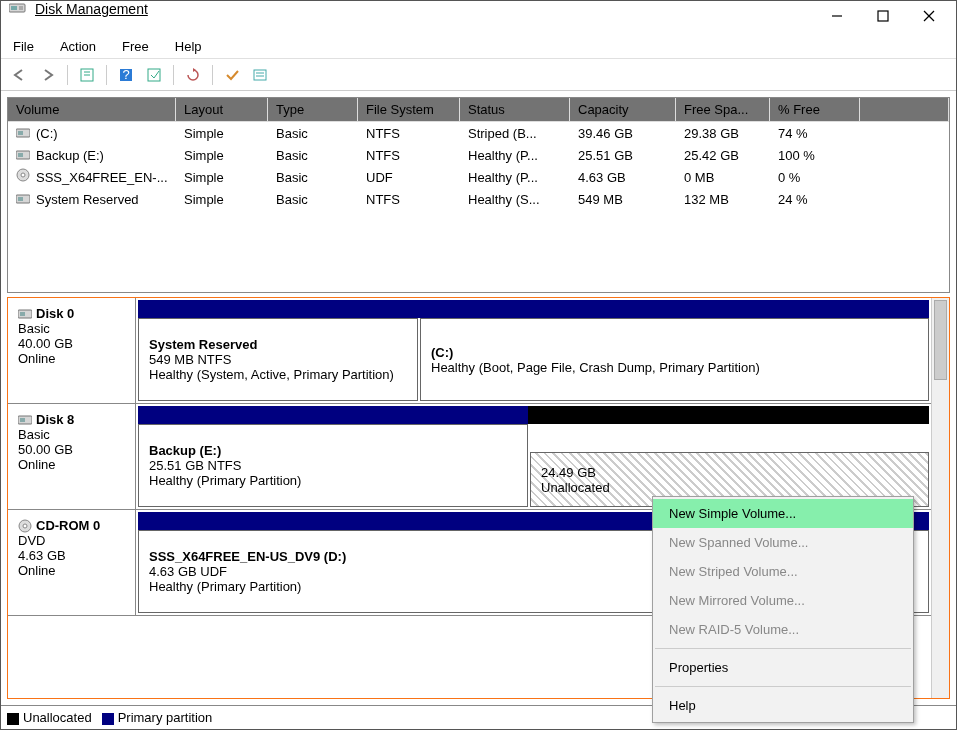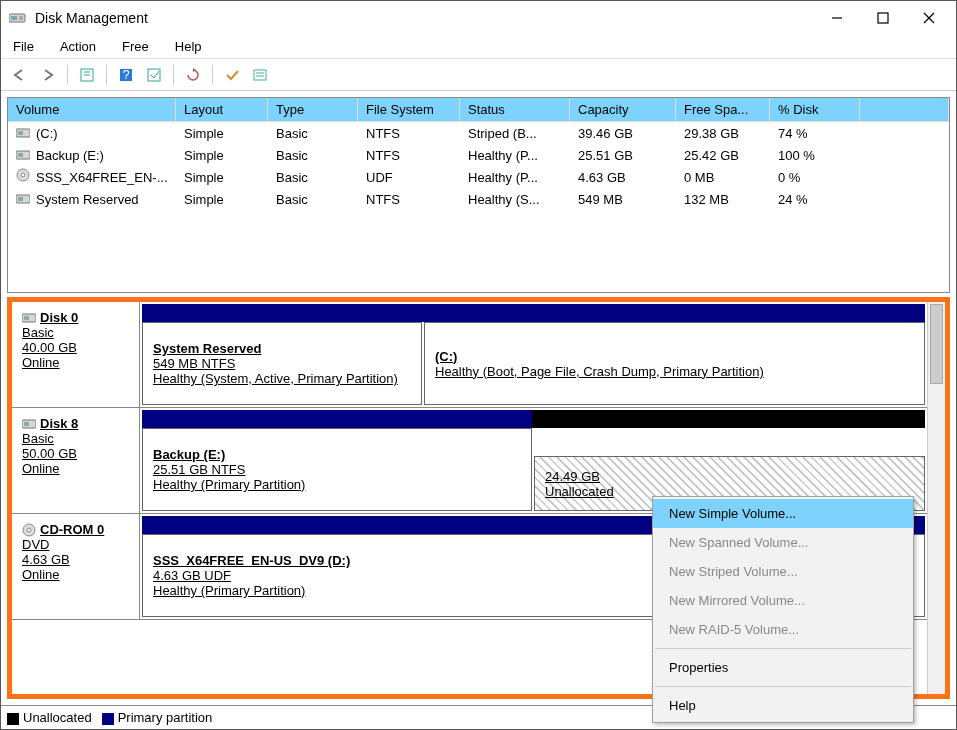--- a/index.html
+++ b/index.html
@@ -1,55 +1,55 @@
 <!DOCTYPE html>
 <html><head>
 <meta charset="utf-8">
 <style>
 * { box-sizing: border-box; font-family: 'Segoe UI', Tahoma, sans-serif; font-size: 13px; }
 body { margin: 0; background: #fff; width: 957px; height: 730px; overflow: hidden; }
 .window { border: 1px solid #555; width: 957px; height: 730px; display: flex; flex-direction: column; background: #fff; }
-.titlebar { display: flex; align-items: center; height: 34px; padding: 15px 4px; }
+.titlebar { display: flex; align-items: flex-start; height: 34px; padding: 0 4px; text-decoration: underline; }
 .titlebar .app-icon { width: 18px; height: 14px; margin: 0 8px 0 4px; }
 .titlebar .title { flex: 1; font-size: 14px; }
 .winbtns { display: flex; }
 .winbtn { width: 46px; height: 30px; display: flex; align-items: center; justify-content: center; }
 .menubar { display: flex; padding: 2px 8px; gap: 18px; height: 24px; align-items: center; border-bottom: 1px solid #e0e0e0; }
 .menubar span { padding: 2px 4px; }
 .toolbar { display: flex; align-items: center; padding: 4px 8px; gap: 6px; border-bottom: 1px solid #ccc; height: 32px; }
 .tbtn { width: 22px; height: 22px; display: flex; align-items: center; justify-content: center; }
 .tsep { width: 1px; height: 20px; background: #ccc; margin: 0 2px; }
 .content { flex: 1; display: flex; flex-direction: column; padding: 6px; gap: 4px; min-height: 0; }
 .volumes { border: 1px solid #888; height: 196px; overflow: hidden; }
 .vol-header { display: flex; background: #fff; border-bottom: 1px solid #ddd; }
 .vol-header div, .vol-row div { padding: 4px 8px; overflow: hidden; text-overflow: ellipsis; white-space: nowrap; }
-.vol-header div { border-right: 1px solid #ddd; background: #7dd3fc; }
+.vol-header div { border-right: 1px solid #ddd; background: #737373; }
 .vol-body { }
 .vol-row { display: flex; align-items: center; height: 22px; }
 .vol-icon { width: 16px; height: 12px; margin-right: 4px; display: inline-flex; align-items: center; }
 .c0{width:168px}.c1{width:92px}.c2{width:90px}.c3{width:102px}.c4{width:110px}.c5{width:106px}.c6{width:94px}.c7{width:90px}.c8{flex:1}
-.graphical { border: 5px solid #f97316; display: flex; min-height: 0; flex: 1; position: relative; text-decoration: underline; }
+.graphical { border: 1px solid #f97316; display: flex; min-height: 0; flex: 1; position: relative; }
 .gscroll { width: 18px; background: #f0f0f0; border-left: 1px solid #ccc; position: relative; }
 .gscroll .thumb { position: absolute; left: 2px; right: 2px; top: 2px; height: 80px; background: #ccc; border: 1px solid #aaa; }
 .disks { flex: 1; display: flex; flex-direction: column; }
 .disk { display: flex; border-bottom: 1px solid #888; min-height: 106px; }
 .disk-info { width: 128px; padding: 8px 10px; border-right: 1px solid #888; }
 .disk-info .nm { font-weight: bold; display: flex; align-items: center; gap: 4px; }
 .disk-parts { flex: 1; display: flex; flex-direction: column; padding: 2px; gap: 0; }
 .stripe { height: 18px; background: #000080; display: flex; }
 .parts-row { flex: 1; display: flex; gap: 2px; padding-top: 0; }
 .part { border: 1px solid #666; padding: 8px 10px; display: flex; flex-direction: column; justify-content: center; overflow: hidden; }
 .part .pname { font-weight: bold; white-space: nowrap; }
 .part .pline { white-space: nowrap; overflow: hidden; text-overflow: ellipsis; }
 .unalloc { background-image: repeating-linear-gradient(45deg,#fff,#fff 4px,#ccc 4px,#ccc 6px); margin-top: 28px; }
 .legend { display: flex; gap: 10px; align-items: center; padding: 4px 6px; height: 24px; border-top: 1px solid #888; }
 .swatch { width: 12px; height: 12px; display: inline-block; margin-right: 4px; vertical-align: middle; }
 .ctx-menu { position: absolute; left: 652px; top: 496px; width: 262px; background: #f2f2f2; border: 1px solid #a0a0a0; box-shadow: 2px 2px 4px rgba(0,0,0,0.25); padding: 2px 0; }
 .ctx-item { padding: 7px 16px; }
-.ctx-item.hl { background: #7dd3fc; }
+.ctx-item.hl { background: #86efac; }
 .ctx-item.dis { color: #888; }
 .ctx-sep { height: 1px; background: #ccc; margin: 4px 2px; }
 svg { display: block; }
 </style>
 </head>
 <body>
 
 <div class="window">
   <div class="titlebar">
     <span class="app-icon">
@@ -145,21 +145,21 @@
 
     <div class="volumes">
       <div class="vol-header">
         <div class="c0">Volume</div>
         <div class="c1">Layout</div>
         <div class="c2">Type</div>
         <div class="c3">File System</div>
         <div class="c4">Status</div>
         <div class="c5">Capacity</div>
         <div class="c6">Free Spa...</div>
-        <div class="c7">% Disk</div>
+        <div class="c7">% Free</div>
         <div class="c8"></div>
       </div>
       <div class="vol-body" id="vol-body">
           <div class="vol-row">
             <div class="c0"><span class="vol-icon">
                 <svg width="14" height="10">
                   <rect x="0" y="1" width="14" height="8" rx="1" fill="#d6d6d6" stroke="#777"></rect>
                   <rect x="2" y="3" width="5" height="4" fill="#8aa"></rect>
                 </svg>
               </span><span>(C:)</span></div>

